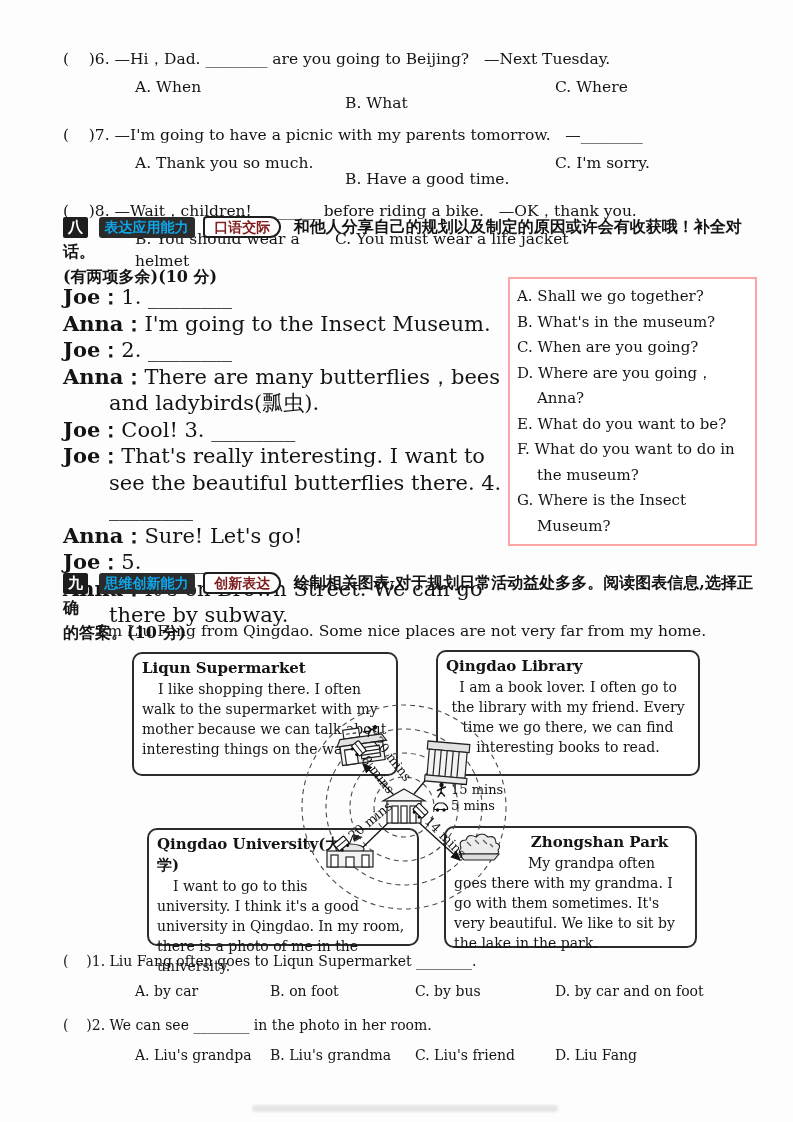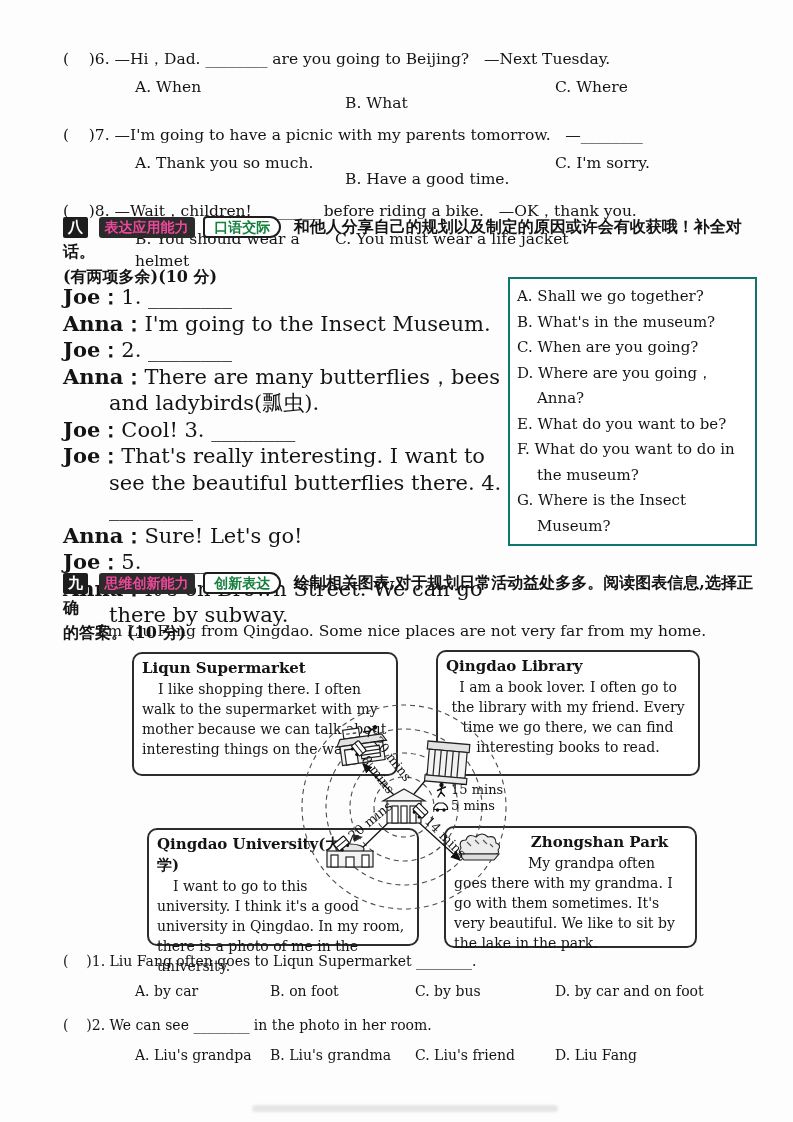--- a/index.html
+++ b/index.html
@@ -13,33 +13,33 @@
   .opt{white-space:pre-wrap;}
   .row3 .o1{width:210px;}.row3 .o2{width:210px;margin-top:16px;}.row3 .o3{flex:1;}
   .row3b .o1{width:205px;}.row3b .o2{width:200px;}.row3b .o3{flex:1;}
   .row4 .o1{width:135px;}.row4 .o2{width:145px;}.row4 .o3{width:140px;}.row4 .o4{flex:1;}
 
   
   .sec-head{position:absolute;left:63px;width:700px;font-size:16px;font-weight:bold;line-height:25px;}
   #sec8-head{top:214px;} #sec9-head{top:570px;}
   .badge-num{display:inline-block;background:#1d1d1d;color:#fff;padding:0 5px;margin-right:5px;
              font-size:15px;line-height:21px;border-radius:2px;}
-  .badge-skill{display:inline-block;background:#2b2b2b;color:#ec4899;padding:0 6px;margin-right:3px;
+  .badge-skill{display:inline-block;background:#2b2b2b;color:#0ea5e9;padding:0 6px;margin-right:3px;
              font-size:14px;line-height:21px;border-radius:3px;}
-  .badge-type{display:inline-block;border:2px solid #1d1d1d;background:#fff;color:#15803d;padding:0 9px;
+  .badge-type{display:inline-block;border:2px solid #1d1d1d;background:#fff;color:#7f1d1d;padding:0 9px;
              margin-right:7px;font-size:14px;line-height:18px;border-radius:4px 11px 11px 4px;}
   .instr-line2{font-weight:bold;}
 
   
   .dialogue{position:absolute;left:63px;top:284px;width:452px;font-size:21px;}
   .dlg{line-height:26.5px;padding-left:46px;text-indent:-46px;}
   .spk{font-weight:bold;}
 
   
-  .ans-box{position:absolute;left:508px;top:277px;width:231px;border:2px solid #0f766e;
+  .ans-box{position:absolute;left:508px;top:277px;width:231px;border:2px solid #fca5a5;
            padding:5px 7px;font-size:15px;background:#fff;}
   .ans-item{line-height:25.5px;padding-left:20px;text-indent:-20px;}
 
   
   .intro{position:absolute;left:97px;top:622px;width:660px;font-size:15.5px;}
 
   .card{position:absolute;border:2px solid #2c2c2c;border-radius:10px;background:#fff;
         padding:4px 8px;font-size:14px;line-height:20px;z-index:1;}
   .card h4{margin:0;font-size:15px;line-height:21px;font-weight:bold;}
   .card p{margin:0;text-indent:16px;}

